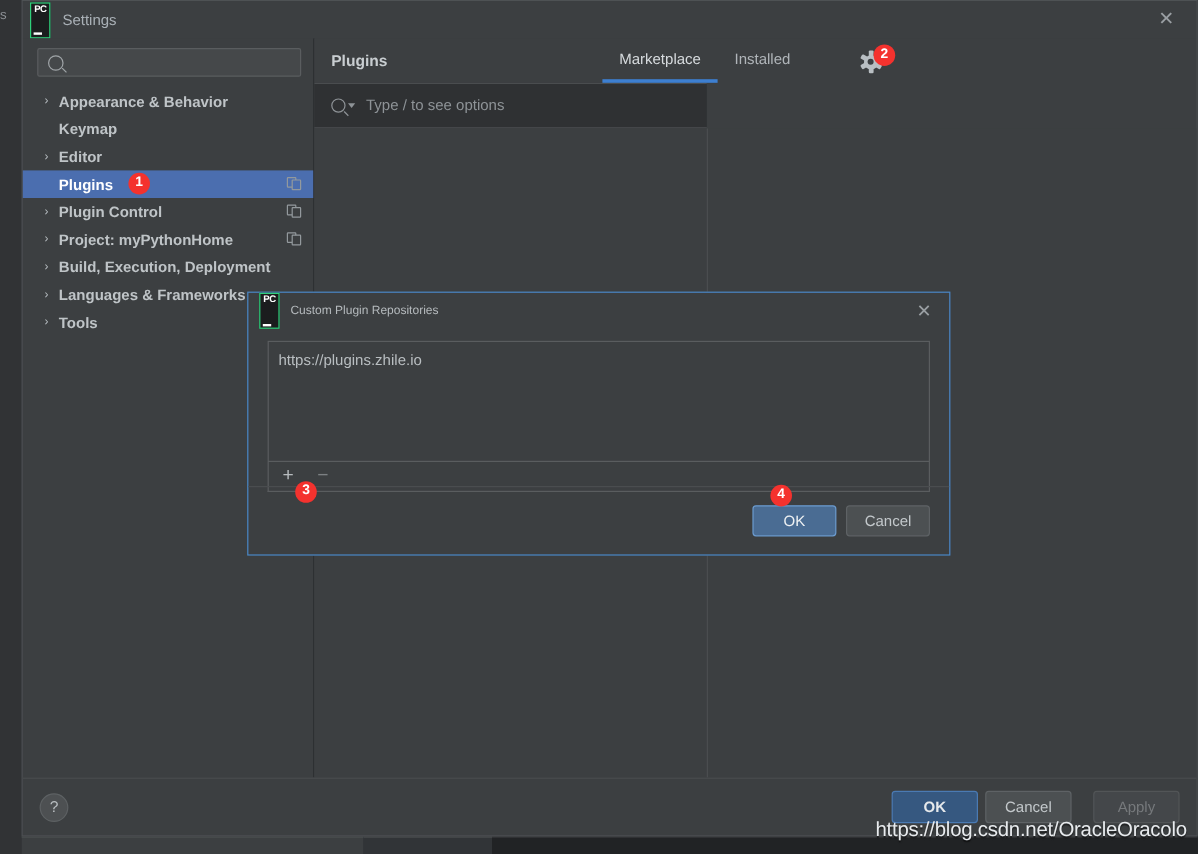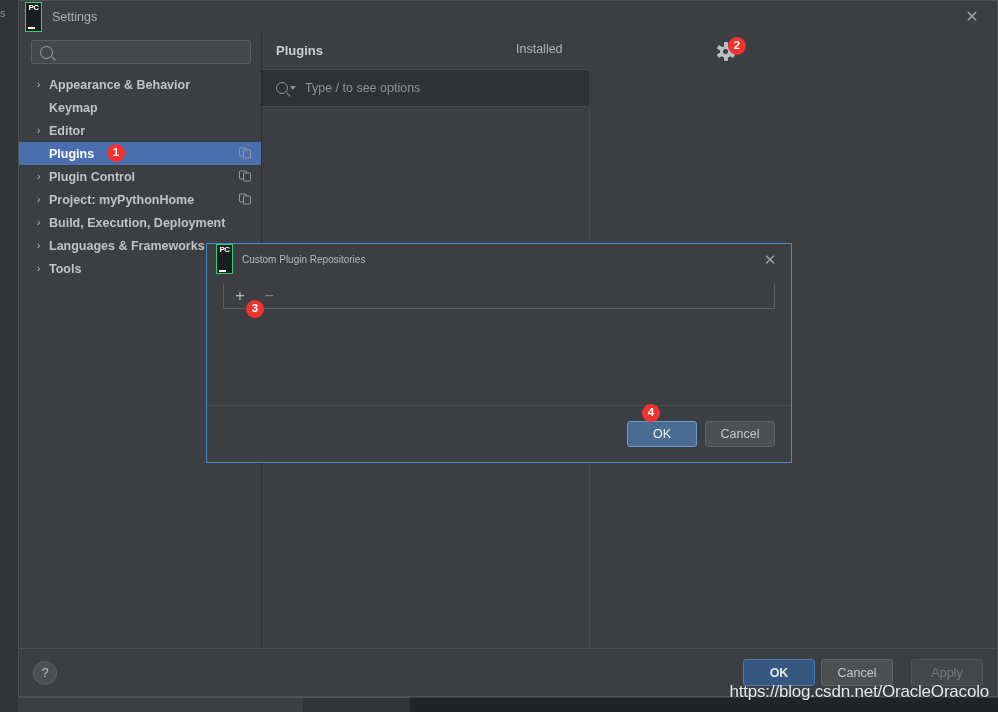--- a/index.html
+++ b/index.html
@@ -684,20 +684,21 @@
 
       </div>
     </div>
 
     <div class="main">
 
       <div class="plugins-header">
         <span class="ptitle">Plugins</span>
 
         <div class="ptabs">
+          <div class="ptab active">Marketplace</div>
           <div class="ptab">Installed</div>
         </div>
 
         <div class="gear-wrap">
           <div class="gear">
             <span class="tooth"></span>
             <span class="tooth t2"></span>
             <span class="tooth t3"></span>
             <span class="ring"></span>
             <span class="hole"></span>
@@ -741,20 +742,23 @@
   <div class="dlg-title">
     <div class="pc-logo">
       <span class="pc-text">PC</span>
       <span class="pc-bar"></span>
     </div>
     <div class="dtext">Custom Plugin Repositories</div>
     <div class="dlg-close">✕</div>
   </div>
 
   <div class="dlg-content">
+    <div class="repo-listbox">
+      <div class="repo-item">https://plugins.zhile.io</div>
+    </div>
     <div class="repo-toolbar">
       <span class="tb-btn">+</span>
       <span class="tb-btn minus">−</span>
       <span class="badge" style="left:22px; top:16px;">3</span>
     </div>
   </div>
 
   <div class="dlg-footer">
     <span class="badge" style="right:131px; top:-2px;">4</span>
     <div class="dlg-btn ok">OK</div>

